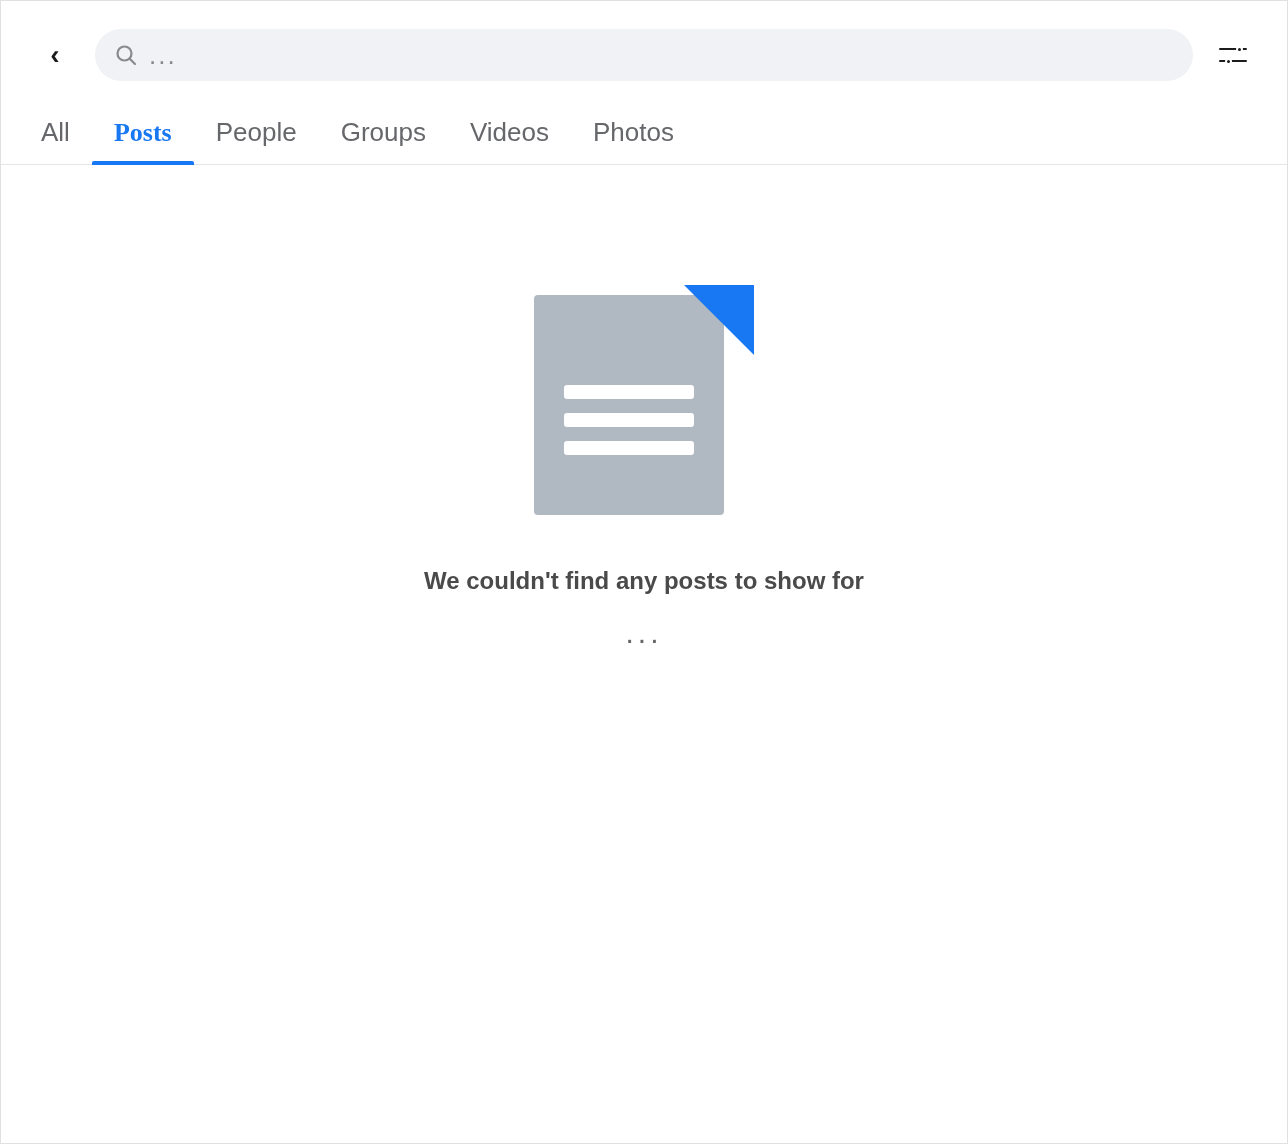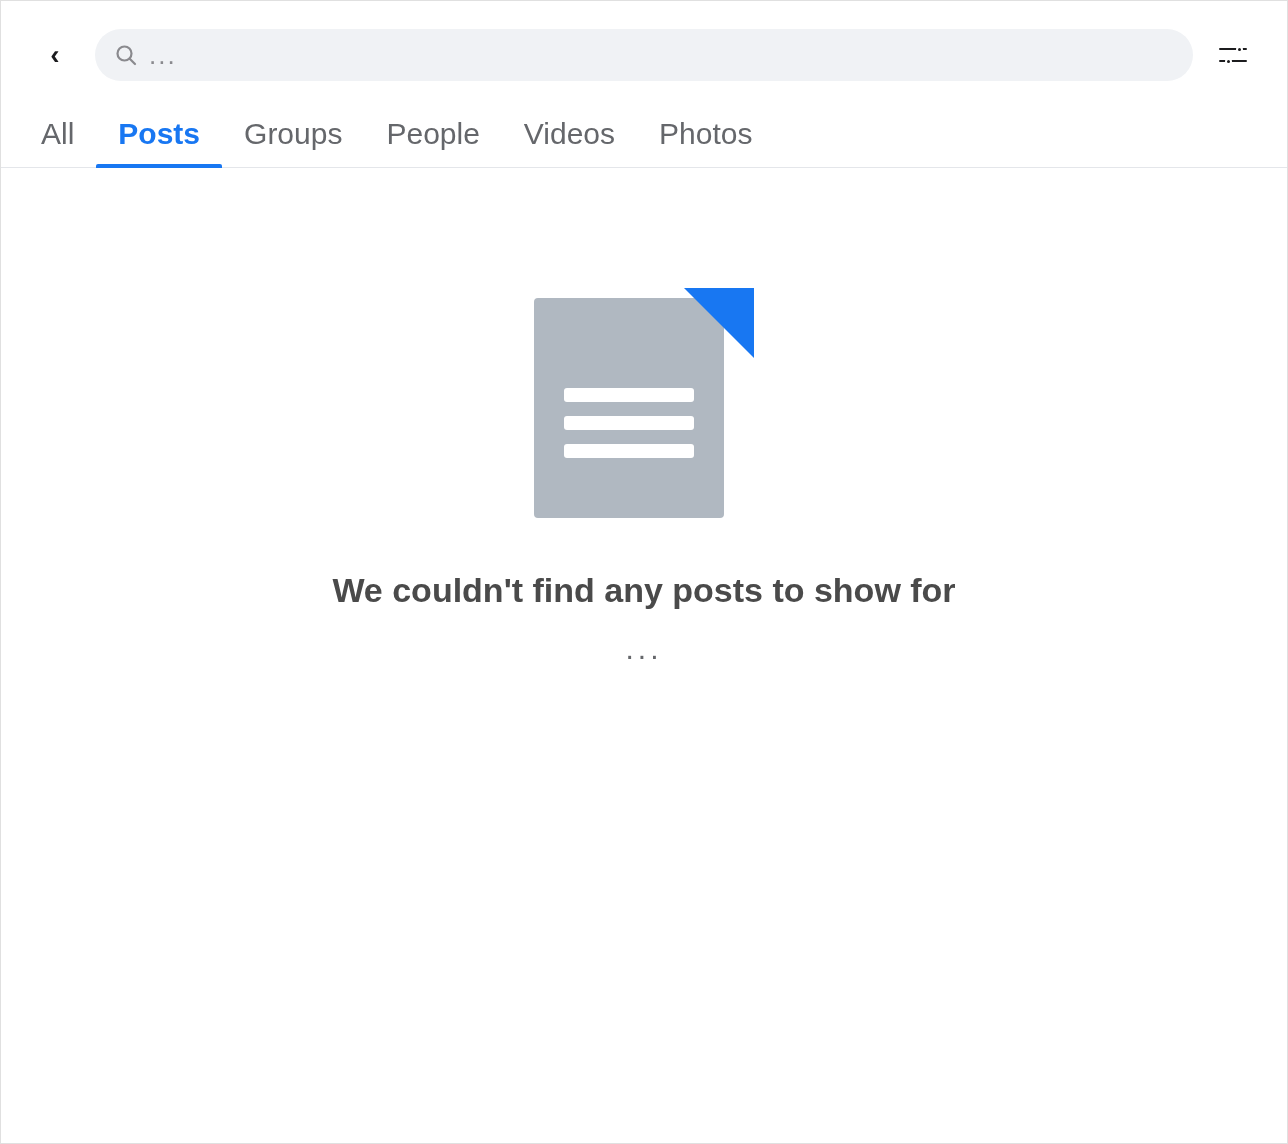--- a/index.html
+++ b/index.html
@@ -119,31 +119,32 @@
     .tabs {
       display: flex;
       align-items: center;
       padding: 0 30px;
       border-bottom: 1px solid #e4e6ea;
       gap: 0;
     }
 
     .tab-item {
       padding: 16px 22px;
-      font-size: 30px;
+      font-size: 26px;
       color: #65676b;
       cursor: pointer;
       position: relative;
       font-weight: 500;
       white-space: nowrap;
     }
 
     .tab-item.active {
       color: #1877f2;
       font-weight: 600;
+      font-family: Liberation Serif, serif;
     }
 
     .tab-item.active::after {
       content: '';
       position: absolute;
       bottom: -1px;
       left: 0;
       right: 0;
       height: 4px;
       background: #1877f2;
@@ -208,21 +209,21 @@
     }
 
     .doc-line {
       width: 130px;
       height: 14px;
       background: #ffffff;
       border-radius: 3px;
     }
 
     .empty-title {
-      font-size: 34px;
+      font-size: 24px;
       font-weight: 700;
       color: #4a4a4a;
       line-height: 1.3;
       max-width: 700px;
     }
 
     .empty-dots {
       font-size: 30px;
       color: #65676b;
       margin-top: 20px;
@@ -257,22 +258,22 @@
         <div class="filter-line bottom"></div>
         <div class="filter-dot bottom-dot" style="left:6px; top:-2px; background:#1c1c1e; border:2.5px solid #fff;"></div>
       </div>
     </div>
   </div>
 </div>
 
 <div class="tabs">
   <div class="tab-item">All</div>
   <div class="tab-item active">Posts</div>
+  <div class="tab-item">People</div>
   <div class="tab-item">Groups</div>
-  <div class="tab-item">People</div>
   <div class="tab-item">Videos</div>
   <div class="tab-item">Photos</div>
 </div>
 
 <div class="empty-state">
   <div class="document-icon">
     <div class="doc-body">
       <div class="doc-line"></div>
       <div class="doc-line"></div>
       <div class="doc-line"></div>

